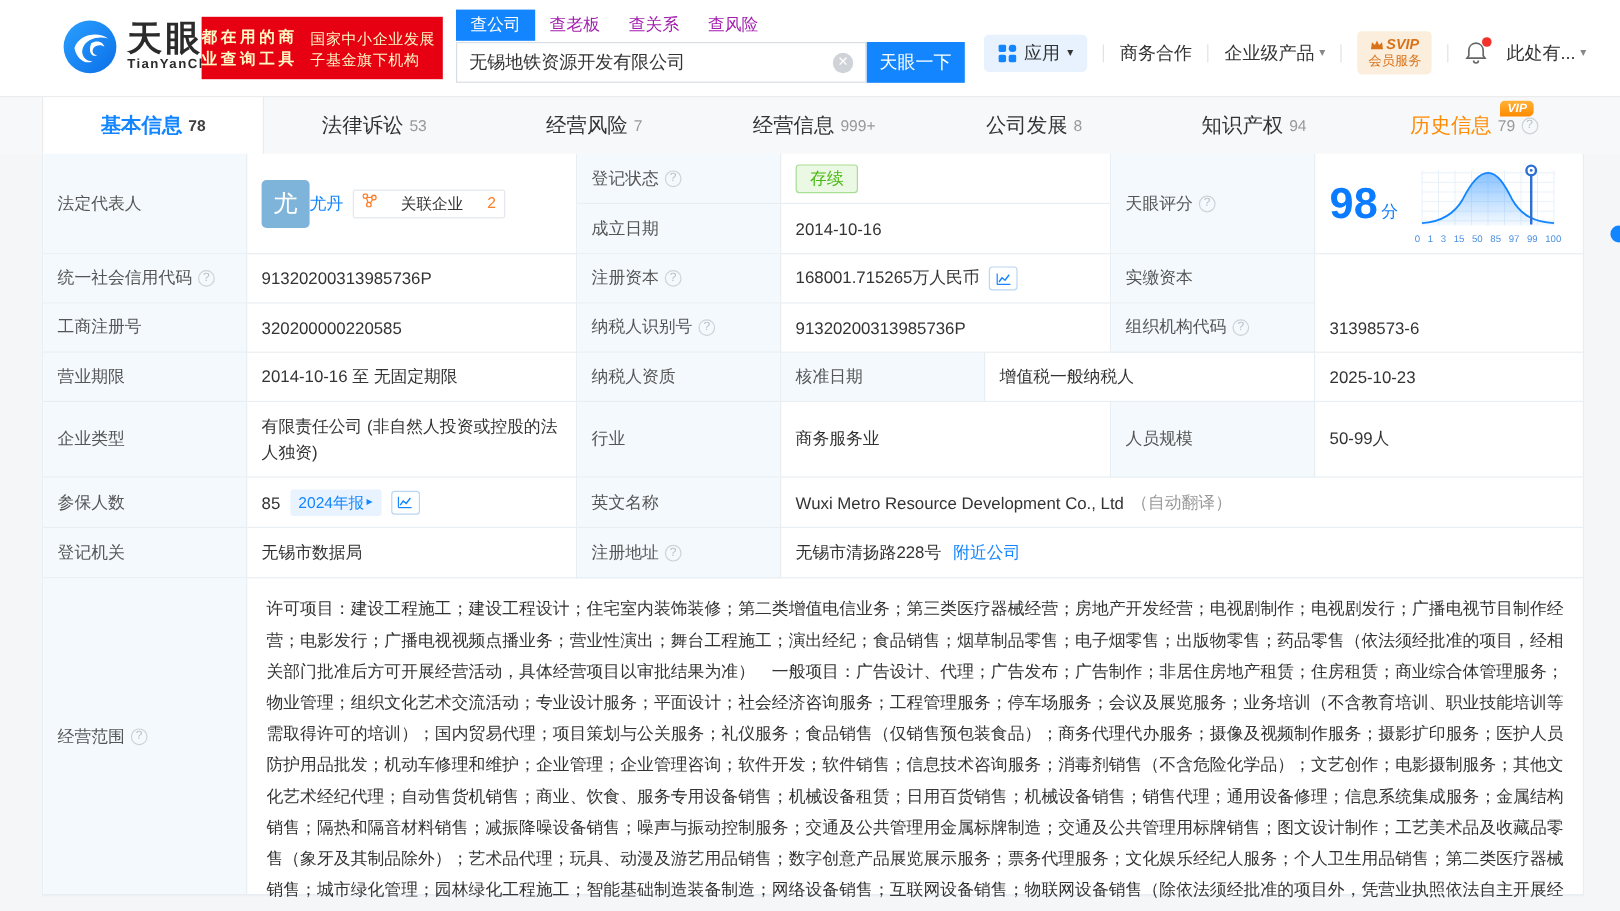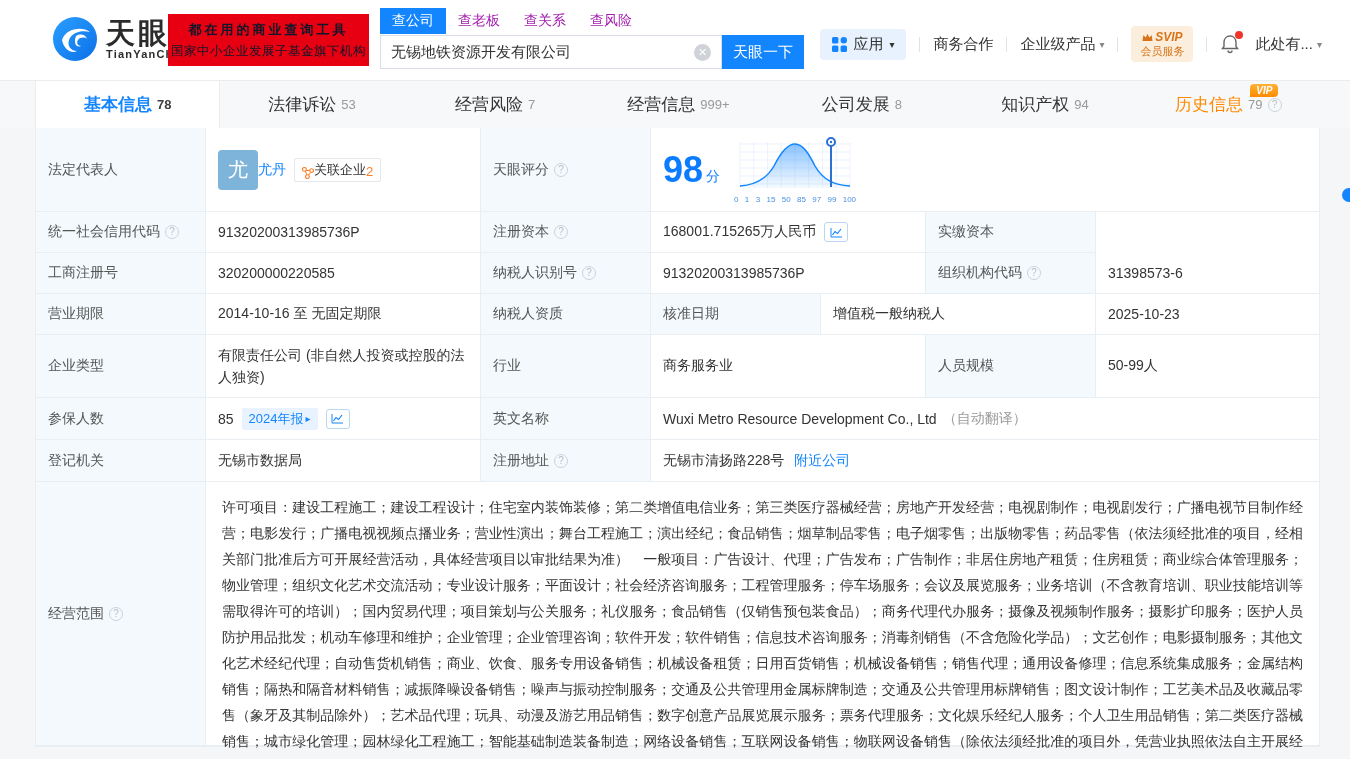--- a/index.html
+++ b/index.html
@@ -8,21 +8,21 @@
   .page { position:relative; width:1350px; height:759px; }
 
   
   .topbar { height:80px; background:#fff; position:relative; }
   .logo { position:absolute; left:52px; top:16px; display:flex; align-items:center; }
   .logo-mark { width:46px; height:46px; }
   .logo-text { margin-left:8px; }
   .logo-title { font-size:29px; font-weight:bold; color:#2b2b2b; letter-spacing:3px; line-height:30px; }
   .logo-domain { font-size:11px; font-weight:bold; color:#2b2b2b; letter-spacing:1.2px; }
   .promo { position:absolute; left:168px; top:14px; width:201px; height:52px; background:#e60012;
-    color:#0f172a; display:flex; flex-direction:column; justify-content:center; align-items:center; }
+    color:#fef9c3; display:flex; flex-direction:row; justify-content:center; align-items:center; }
   .promo-l1 { font-size:13px; letter-spacing:3px; font-weight:bold; }
   .promo-l2 { font-size:12.5px; margin-top:4px; letter-spacing:0.5px; }
 
   .search-block { position:absolute; left:380px; top:6px; }
   .search-tabs { display:flex; align-items:flex-end; height:28px; }
   .stab { font-size:14px; color:#a21caf; padding:4px 12px; cursor:pointer; }
   .stab.active { background:#1285ff; color:#fff; }
   .search-row { display:flex; margin-top:1px; }
   .search-input { width:342px; height:34px; border:1px solid #d9dee4; background:#fff;
     display:flex; align-items:center; padding:0 10px; font-size:15px; color:#333; position:relative; }
@@ -72,21 +72,21 @@
   .subrow { display:flex; }
 
   .help { width:14px; height:14px; border-radius:50%; border:1px solid #ccd3da; color:#b6bfc8;
     font-size:10px; line-height:12px; text-align:center; flex:none; cursor:pointer; }
   .help::after { content:"?"; }
 
   .avatar { width:40px; height:40px; border-radius:4px; background:#7fb4da; color:#fff;
     font-size:20px; display:flex; align-items:center; justify-content:center; flex:none; }
   .rep-name { color:#1285ff; cursor:pointer; }
   .rel-tag { margin-left:8px; border:1px solid #e4e7ec; border-radius:2px; padding:2px 7px;
-    font-size:13px; display:flex; align-items:flex-end; gap:0; cursor:pointer; }
+    font-size:13px; display:flex; align-items:flex-start; gap:20px; cursor:pointer; }
   .rel-count { color:#ff7d26; }
 
   .status-badge { background:#eaf8e4; border:1px solid #a8dd94; color:#49b812;
     padding:2px 11px; border-radius:3px; font-size:14px; }
 
   .score-num { font-size:36px; font-weight:bold; color:#0b7cff; line-height:36px; }
   .score-unit { font-size:14px; color:#0b7cff; margin:14px 0 0 3px; }
   .score-chart { margin-left:14px; }
   .ticks { width:122px; display:flex; justify-content:space-between; font-size:8px; color:#4a8fe2; }
 
@@ -239,20 +239,39 @@
         <span class="rel-tag">
           <svg width="12" height="12" viewBox="0 0 12 12">
             <circle cx="2.4" cy="2.4" r="1.9" fill="none" stroke="#ff7d26" stroke-width="1.1"></circle>
             <circle cx="9.6" cy="3.6" r="1.9" fill="none" stroke="#ff7d26" stroke-width="1.1"></circle>
             <circle cx="5.4" cy="9.6" r="1.9" fill="none" stroke="#ff7d26" stroke-width="1.1"></circle>
             <path d="M3.8 3.6 L8 3.4 M3.4 4 L4.8 8 M8.8 5.2 L6.4 8.2" stroke="#ff7d26" stroke-width="1"></path>
           </svg>
           <span>关联企业</span>
           <span class="rel-count">2</span>
         </span>
+      </div>
+      <div class="midcol">
+        <div class="subrow">
+          <div class="cell lbl h42" style="width:170px">
+            <span>登记状态</span>
+            <span class="help"></span>
+          </div>
+          <div class="cell val h42 w275">
+            <span class="status-badge">存续</span>
+          </div>
+        </div>
+        <div class="subrow">
+          <div class="cell lbl h42" style="width:170px">
+            <span>成立日期</span>
+          </div>
+          <div class="cell val h42 w275">
+            <span>2014-10-16</span>
+          </div>
+        </div>
       </div>
       <div class="cell lbl h84">
         <span>天眼评分</span>
         <span class="help"></span>
       </div>
       <div class="cell val h84 grow">
         <span class="score-num">98</span>
         <span class="score-unit">分</span>
         <div class="score-chart">
           <svg width="122" height="56" viewBox="0 0 122 56">

